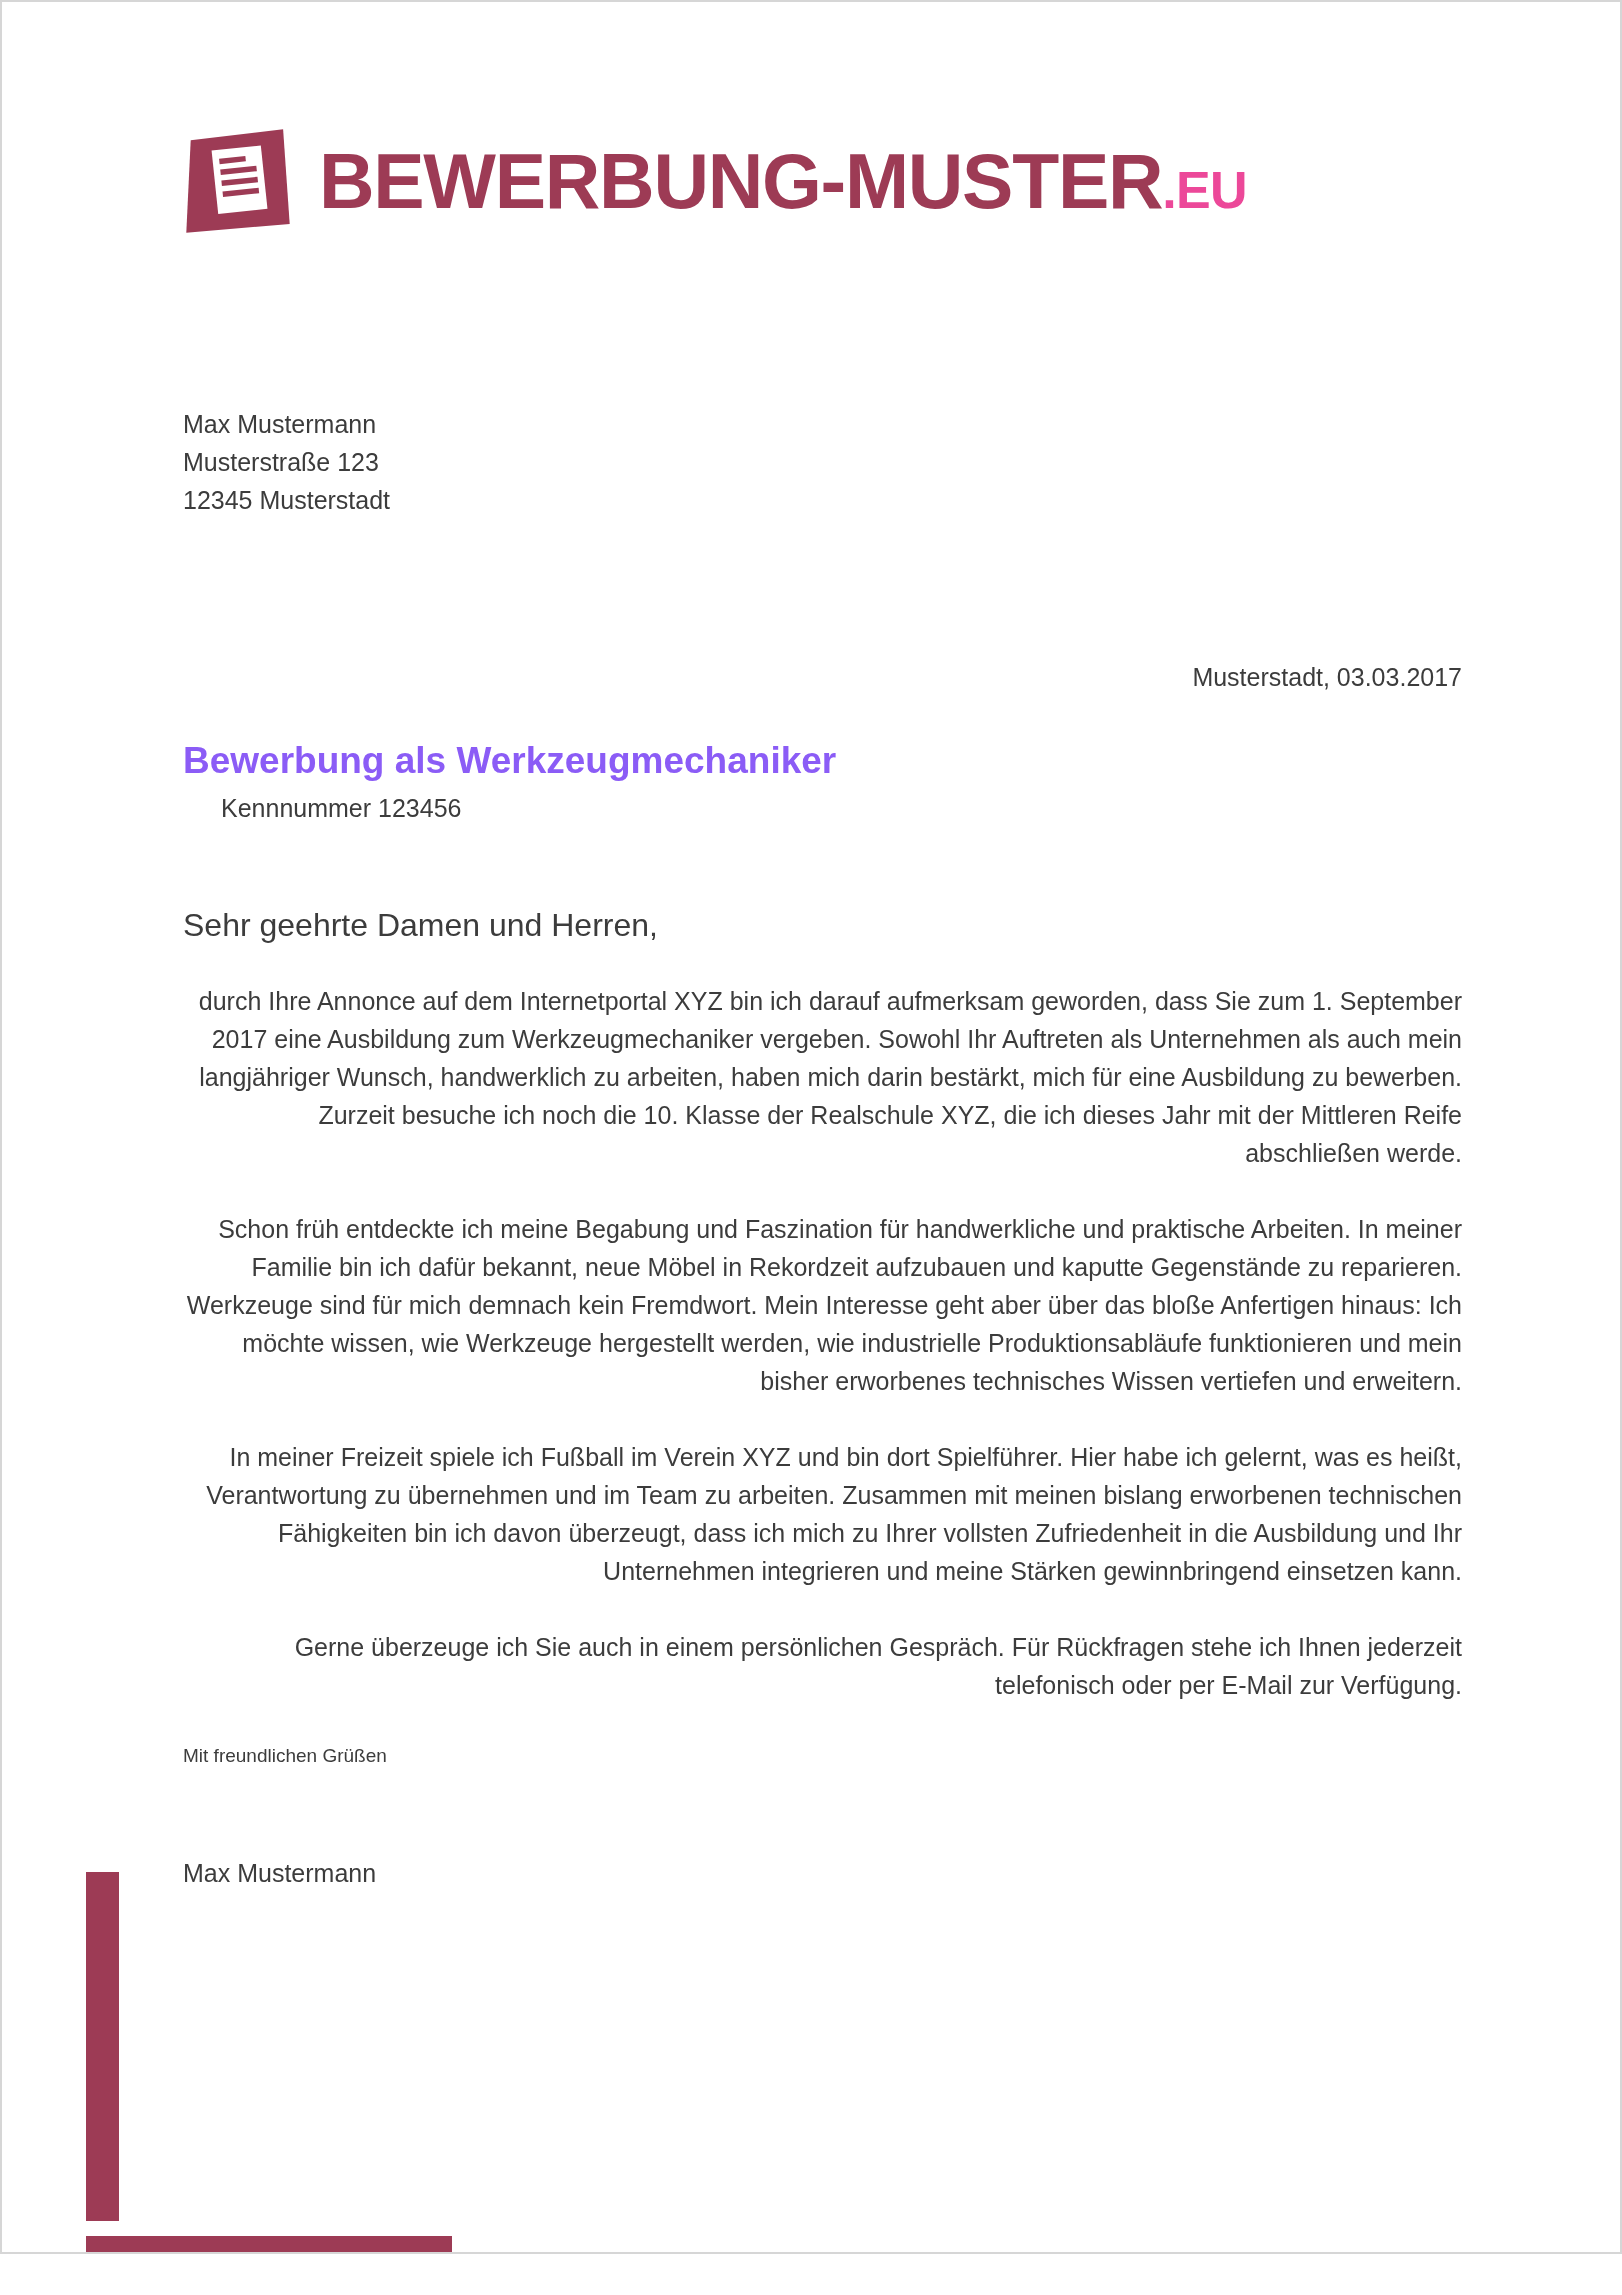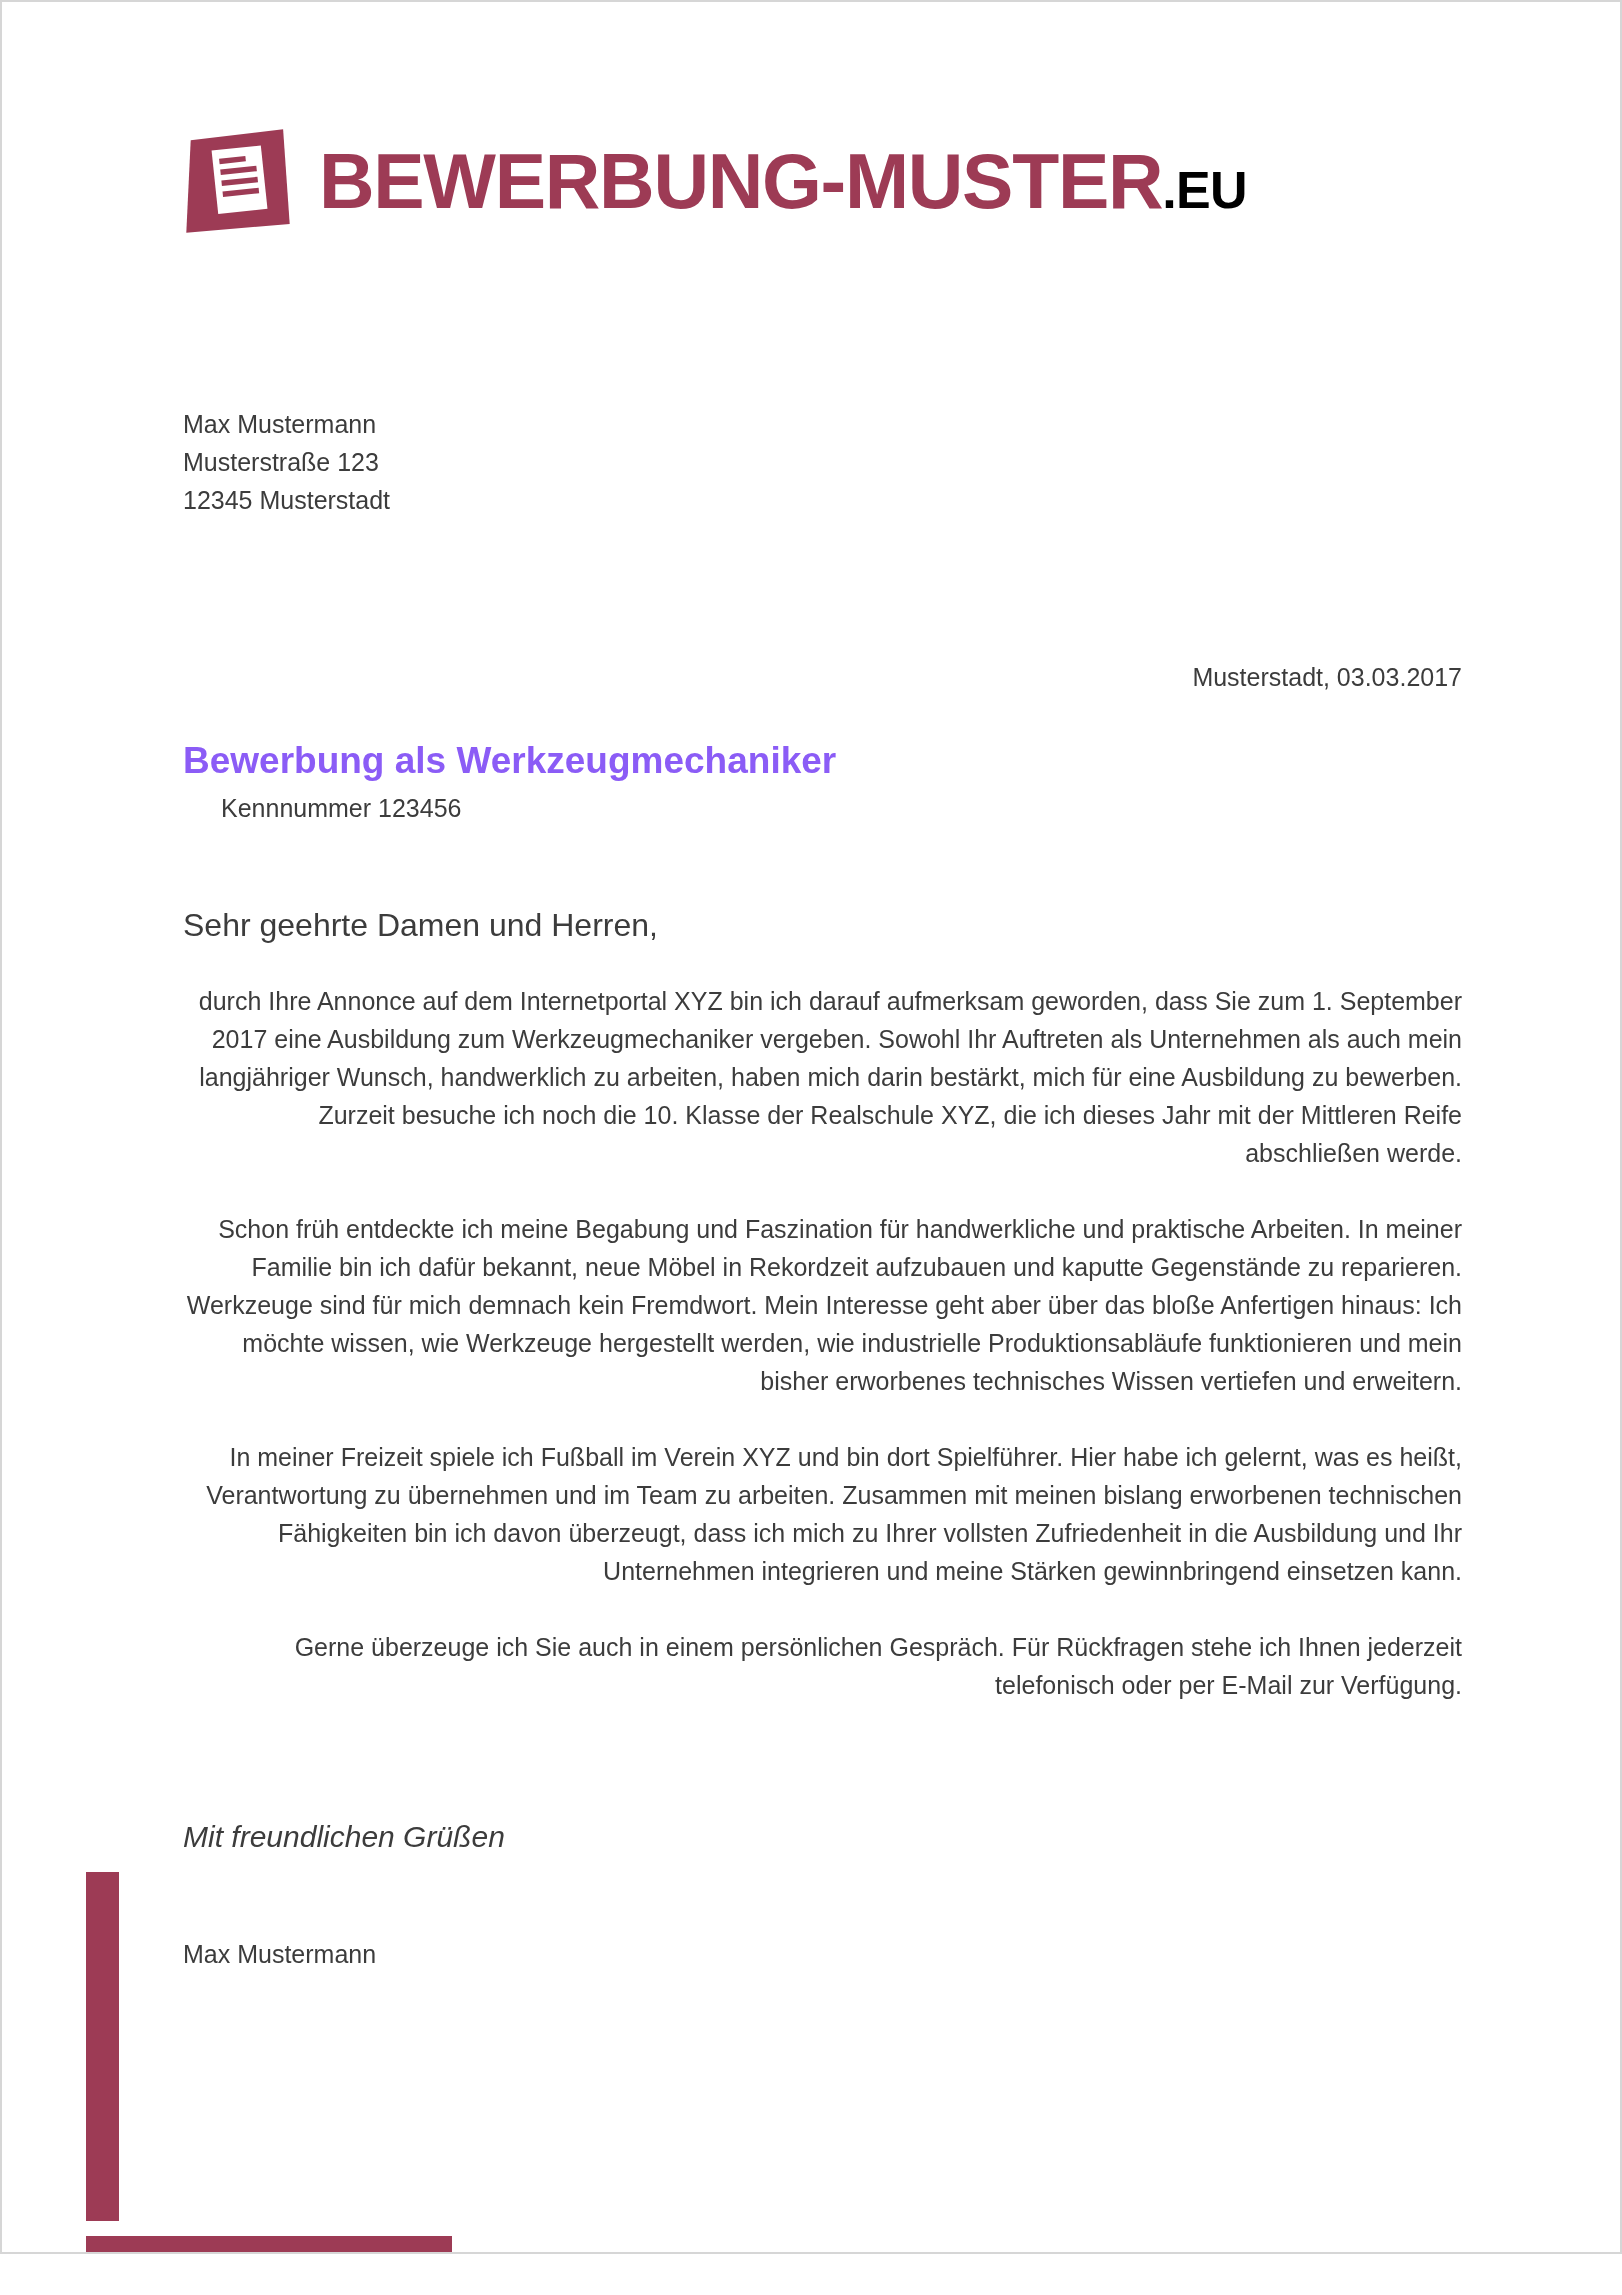--- a/index.html
+++ b/index.html
@@ -44,21 +44,21 @@
   .brand-name {
     font-size: 77px;
     font-weight: bold;
     letter-spacing: -1.3px;
     color: #9d3b55;
   }
   .brand-tld {
     font-size: 52px;
     font-weight: bold;
     letter-spacing: -0.7px;
-    color: #000000;
+    color: #ec4899;
   }
   
   .sender {
     margin-top: 169px;
     font-size: 25px;
     line-height: 38px;
   }
   .dateline {
     margin-top: 139px;
     font-size: 25px;
@@ -83,24 +83,23 @@
     font-size: 32px;
     line-height: 38px;
   }
   .body-par {
     margin: 38px 0 0 0;
     font-size: 25px;
     line-height: 38px;
     text-align: right;
   }
   .farewell {
-    margin-top: 114px;
-    font-size: 30px;
+    margin-top: 33px;
+    font-size: 19px;
     line-height: 38px;
-    font-style: italic;
   }
   .signature {
     margin-top: 79px;
     font-size: 25px;
     line-height: 38px;
   }
   
   .corner-vbar {
     position: absolute;
     left: 84px;

